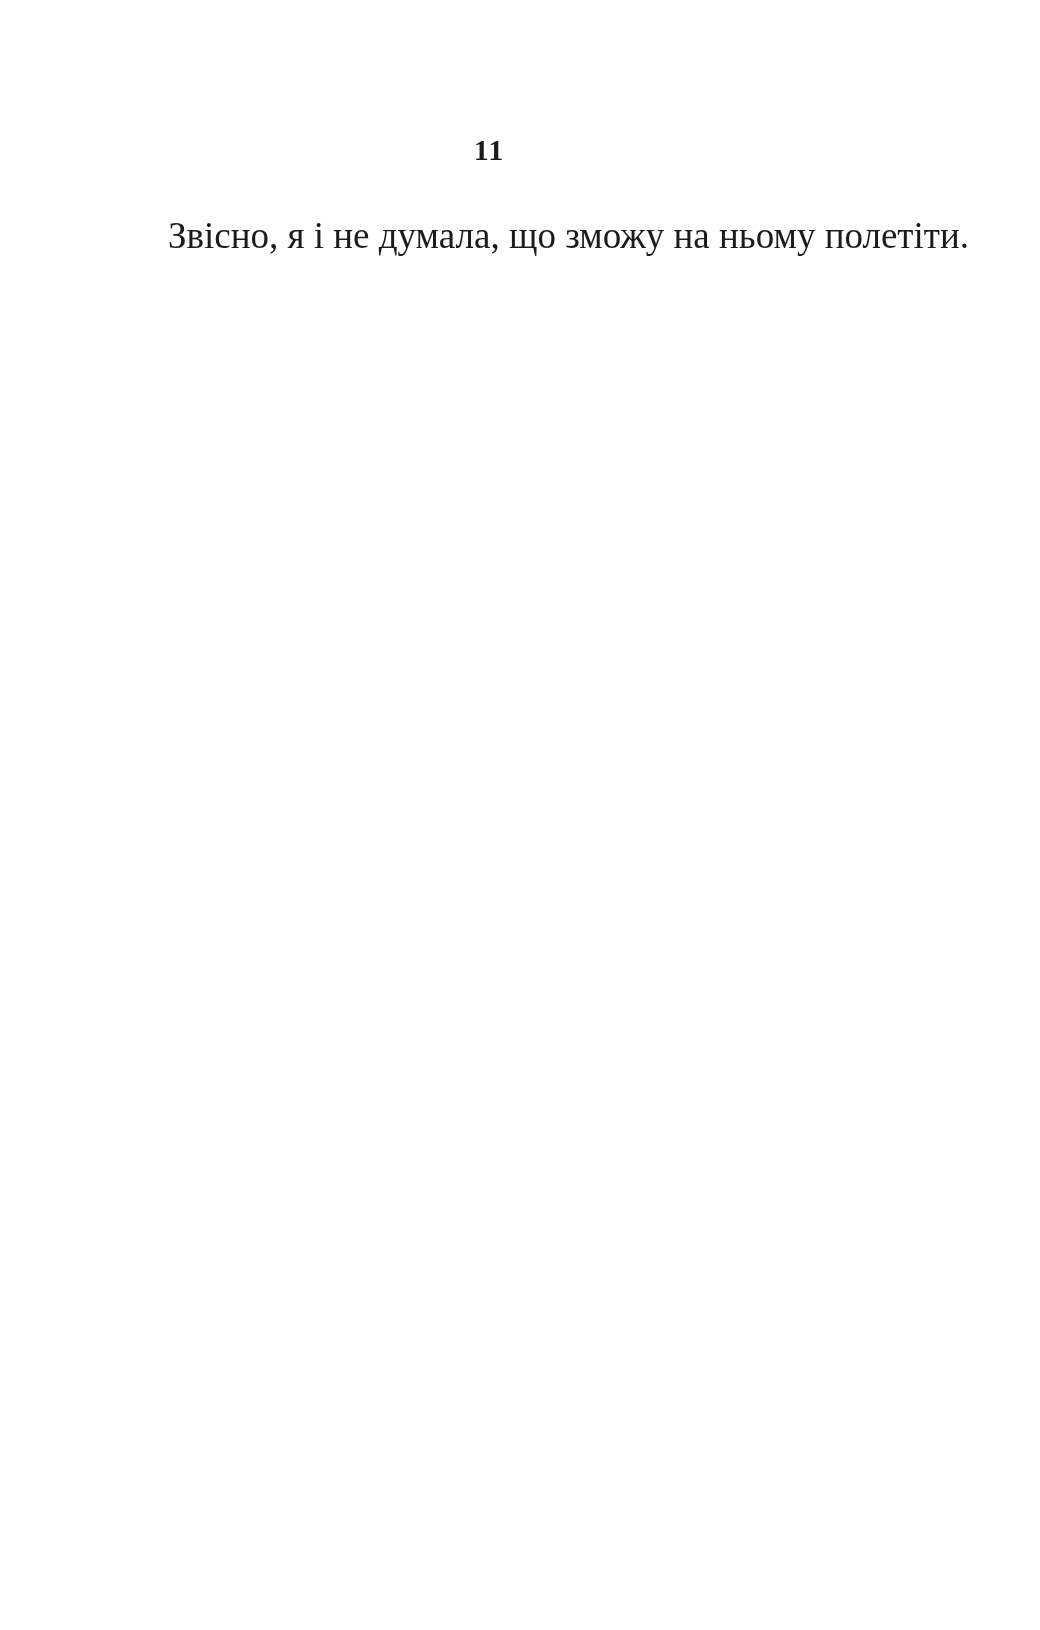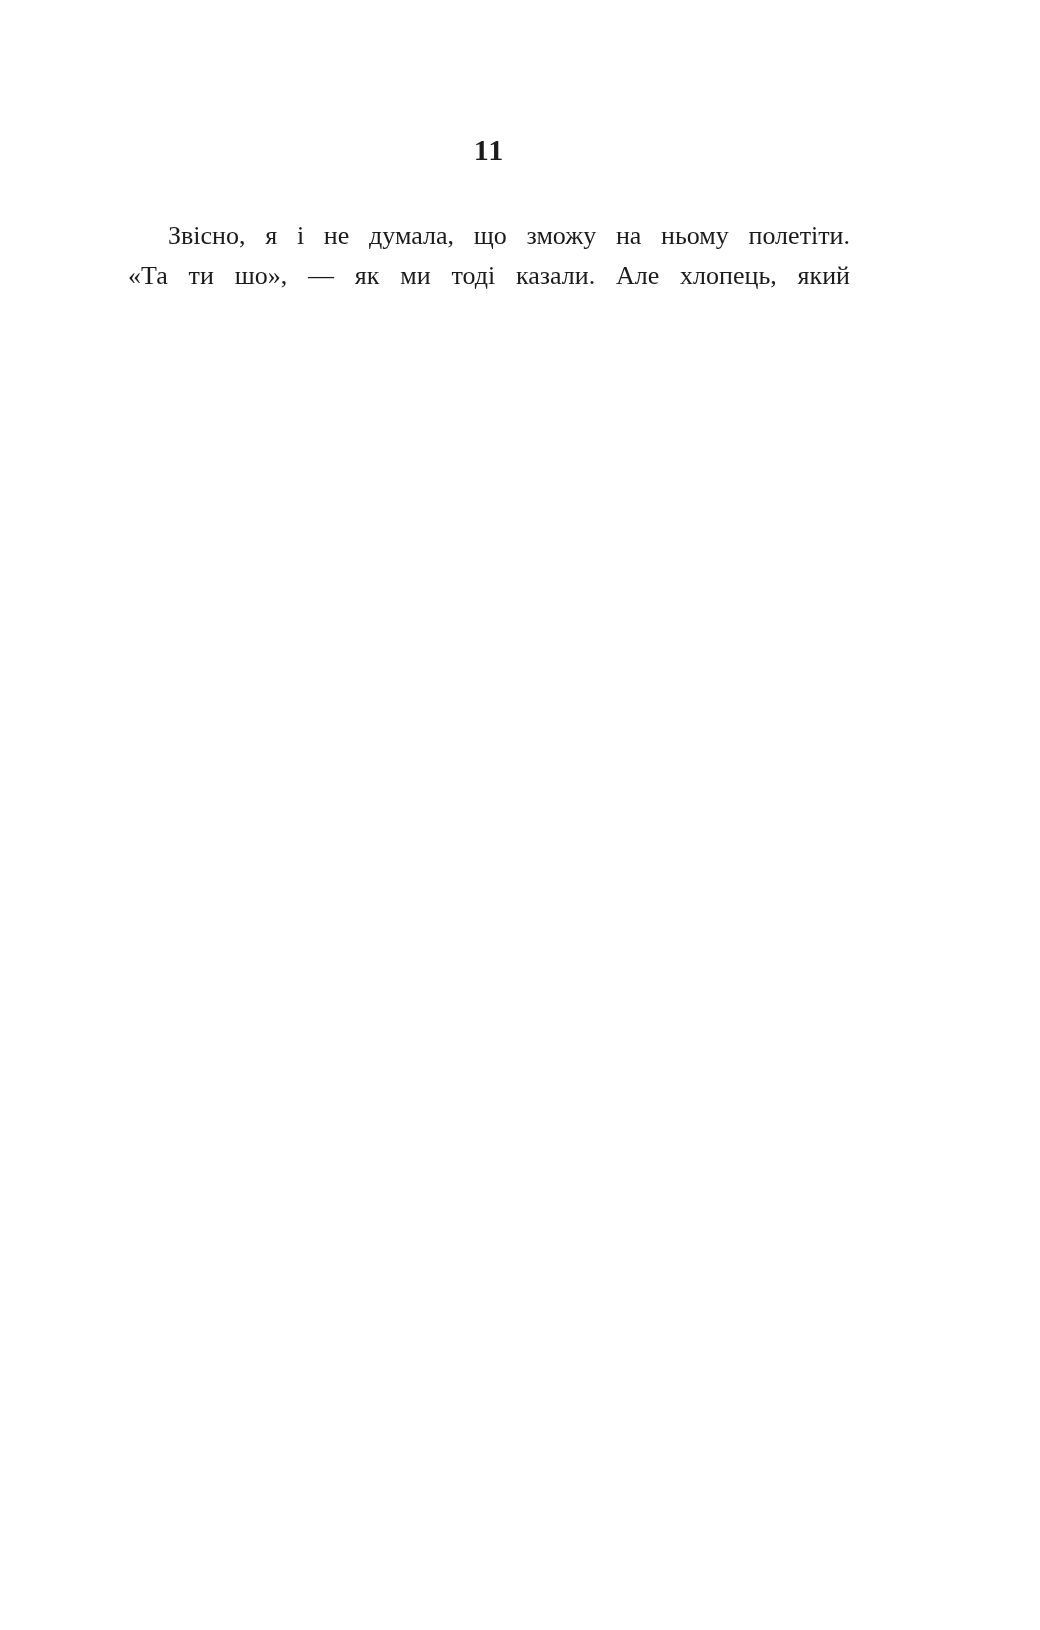--- a/index.html
+++ b/index.html
@@ -28,21 +28,21 @@
     line-height: 39.5px;
     font-weight: bold;
     color: #1b1b1b;
     letter-spacing: 1px;
   }
   .text-block {
     position: absolute;
     top: 216px;
     left: 128px;
     width: 722px;
-    font-size: 26px;
+    font-size: 37px;
     line-height: 39.5px;
     color: #1b1b1b;
   }
   .paragraph { margin: 0; }
   .line {
     white-space: nowrap;
     text-align: justify;
   }
   .line.just {
     text-align-last: justify;
@@ -55,19 +55,18 @@
 <body>
 
 <div class="page">
 
   <div class="page-number">11</div>
 
   <div class="text-block">
 
     <div class="paragraph">
       <div class="line indent just">Звісно, я і не думала, що зможу на ньому полетіти.</div>
-      <div class="line just">«Та ти шо», — як ми тоді казали. Але хлопець, який</div>
     </div>
 
 
   </div>
 
 </div>
 
 </body></html>

